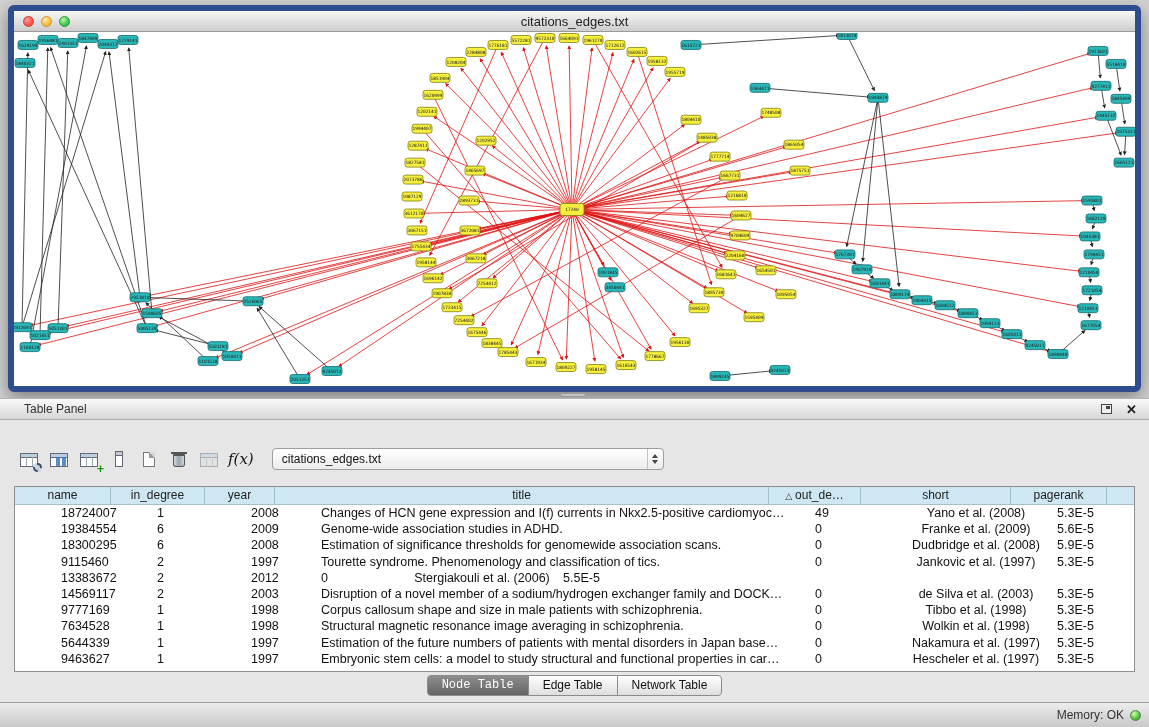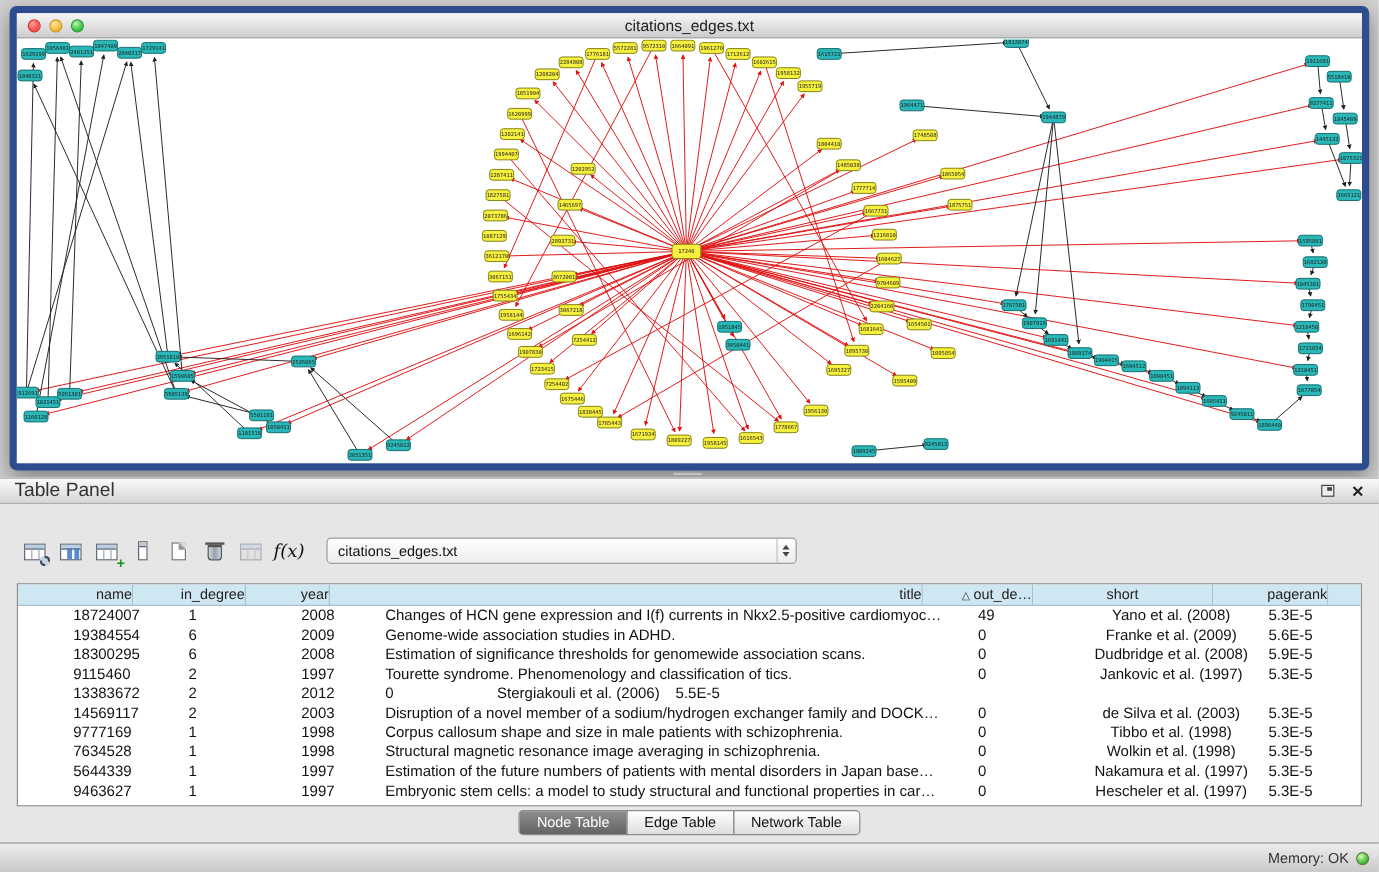--- a/index.html
+++ b/index.html
@@ -33,21 +33,21 @@
     background:#c0c0c0; border:1px solid #9b9b9b; border-radius:2px;
   }
 
   
   .table-panel { position:absolute; left:0; top:398px; width:1149px; height:304px; background:#e6e6e6; }
   .panel-header {
     position:absolute; left:0; top:0; right:0; height:22px;
     background:linear-gradient(#fafafa,#d6d6d6); border-top:1px solid #b5b5b5; border-bottom:1px solid #adadad;
     display:flex; align-items:center;
   }
-  .panel-title { font-size:16px; color:#333; padding-left:12px; flex:1; }
+  .panel-title { font-size:12px; color:#333; padding-left:24px; flex:1; }
   .panel-float {
     width:11px; height:10px; border:1px solid #444; position:relative; margin-right:14px; background:#eee;
   }
   .panel-float::after { content:""; position:absolute; right:1px; top:1px; width:4px; height:3px; background:#444; }
   .panel-close { font-size:13px; font-weight:bold; color:#222; margin-right:12px; cursor:default; }
 
   
   .toolbar { position:absolute; left:14px; top:46px; height:30px; display:flex; align-items:center; }
   .tbtn { width:30px; height:26px; border:0; background:transparent; position:relative;
           display:inline-flex; align-items:center; justify-content:center; }
@@ -78,38 +78,38 @@
   .combo-arrows i { display:block; width:0; height:0; border-left:3.5px solid transparent; border-right:3.5px solid transparent; }
   .combo-arrows .up { border-bottom:4px solid #444; margin-bottom:2px; }
   .combo-arrows .dn { border-top:4px solid #444; }
 
   
   .table-wrap { position:absolute; left:14px; top:88px; width:1121px; height:186px;
                 background:#fff; border:1px solid #8f8f8f; overflow:hidden; }
   .thead { display:flex; height:18px; }
   .th {
     background:#cfe6f3; border-right:1px solid #a5bfcf; border-bottom:1px solid #a5bfcf;
-    font-size:12px; color:#222; text-align:right; line-height:17px;
+    font-size:12px; color:#222; text-align:center; line-height:17px;
     overflow:hidden; white-space:nowrap; flex:0 0 auto;
   }
   .th .sort { font-size:9px; margin-right:3px; color:#333; }
   .tbody { font-size:12.5px; color:#111; }
   .row { display:flex; height:16.2px; line-height:16.2px;padding-left:40px; }
   .cell { overflow:hidden; white-space:nowrap; flex:0 0 auto; padding-left:6px; }
   .c0 { width:96px; } .c1 { width:94px; } .c2 { width:70px; } .c3 { width:494px; }
   .c4 { width:92px; } .c5 { width:150px; text-align:center; padding-left:0; } .c6 { width:96px; }
   .cfill { flex:1 1 auto; border-right:0; }
 
   
   .tabs { position:absolute; left:0; top:277px; width:100%; display:flex; justify-content:center; }
   .tab {
     height:21px; font-size:12px; padding:0 14px; border:1px solid #8c8c8c; margin-left:-1px;
     background:linear-gradient(#ffffff,#dedede); color:#111; line-height:19px;
   }
-  .tab:first-child { border-radius:4px 0 0 4px; margin-left:0; }
+  .tab:first-child { border-radius:4px 0 0 4px; margin-left:0;font-family:Liberation Mono, monospace; }
   .tab:last-child { border-radius:0 4px 4px 0; }
   .tab.active { background:linear-gradient(#8d8d8d,#646464); color:#fff; }
 
   
   .statusbar {
     position:absolute; left:0; bottom:0; width:1149px; height:25px;
     background:linear-gradient(#ededed,#c9c9c9); border-top:1px solid #9e9e9e;
     display:flex; align-items:center; justify-content:flex-end; padding-right:8px;
   }
   .statusbar .mem-label { font-size:12px; color:#333; margin-right:6px; }

